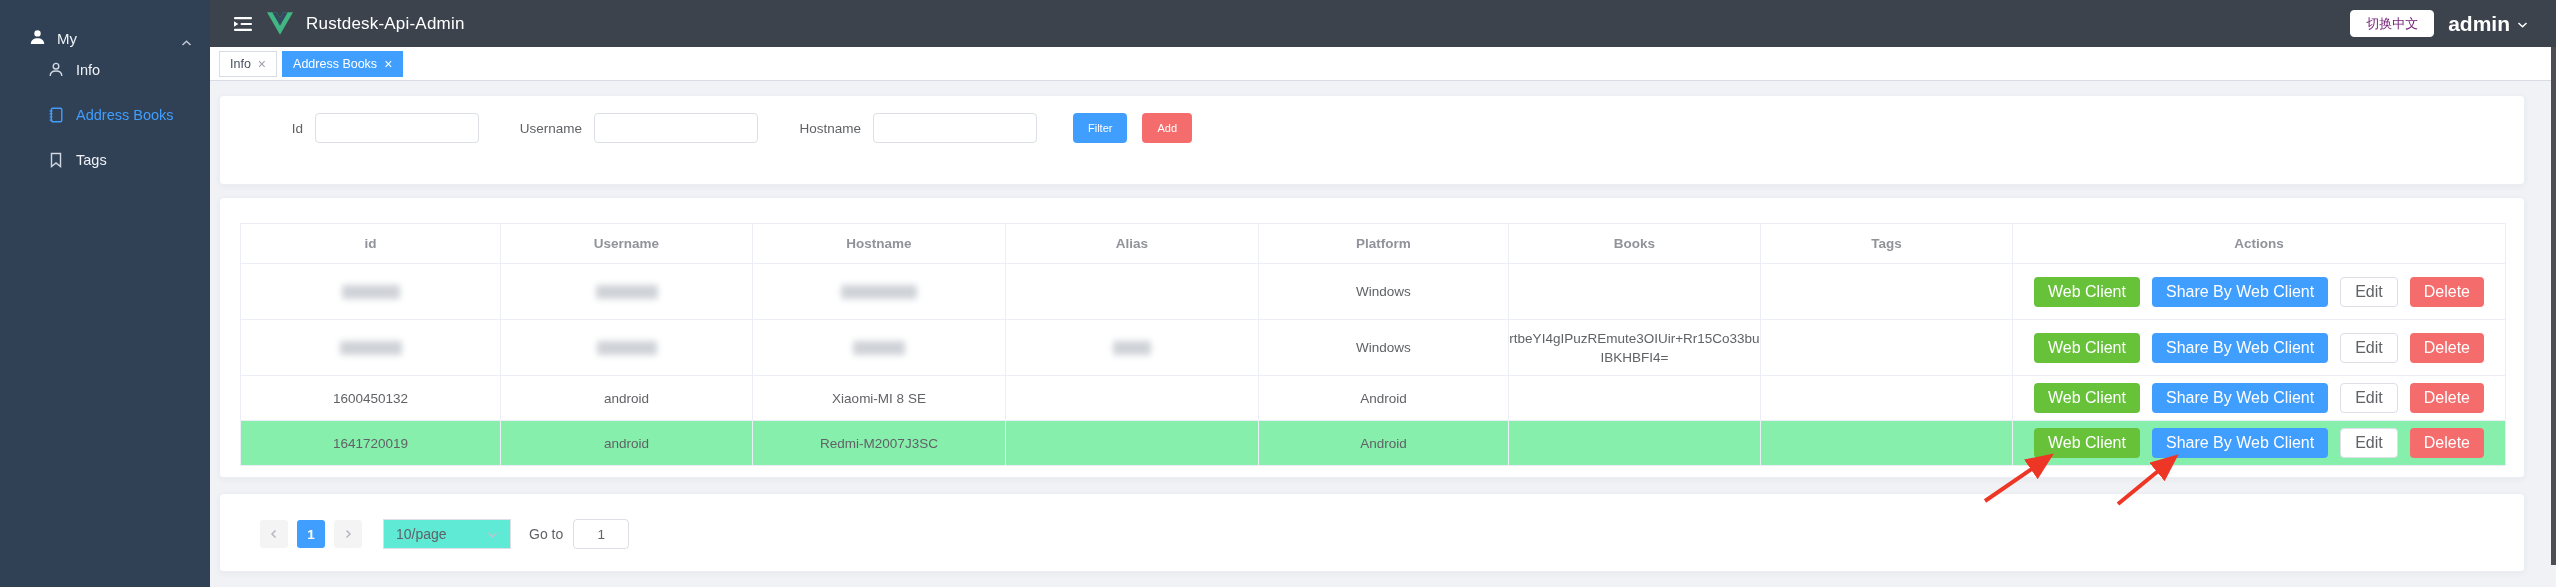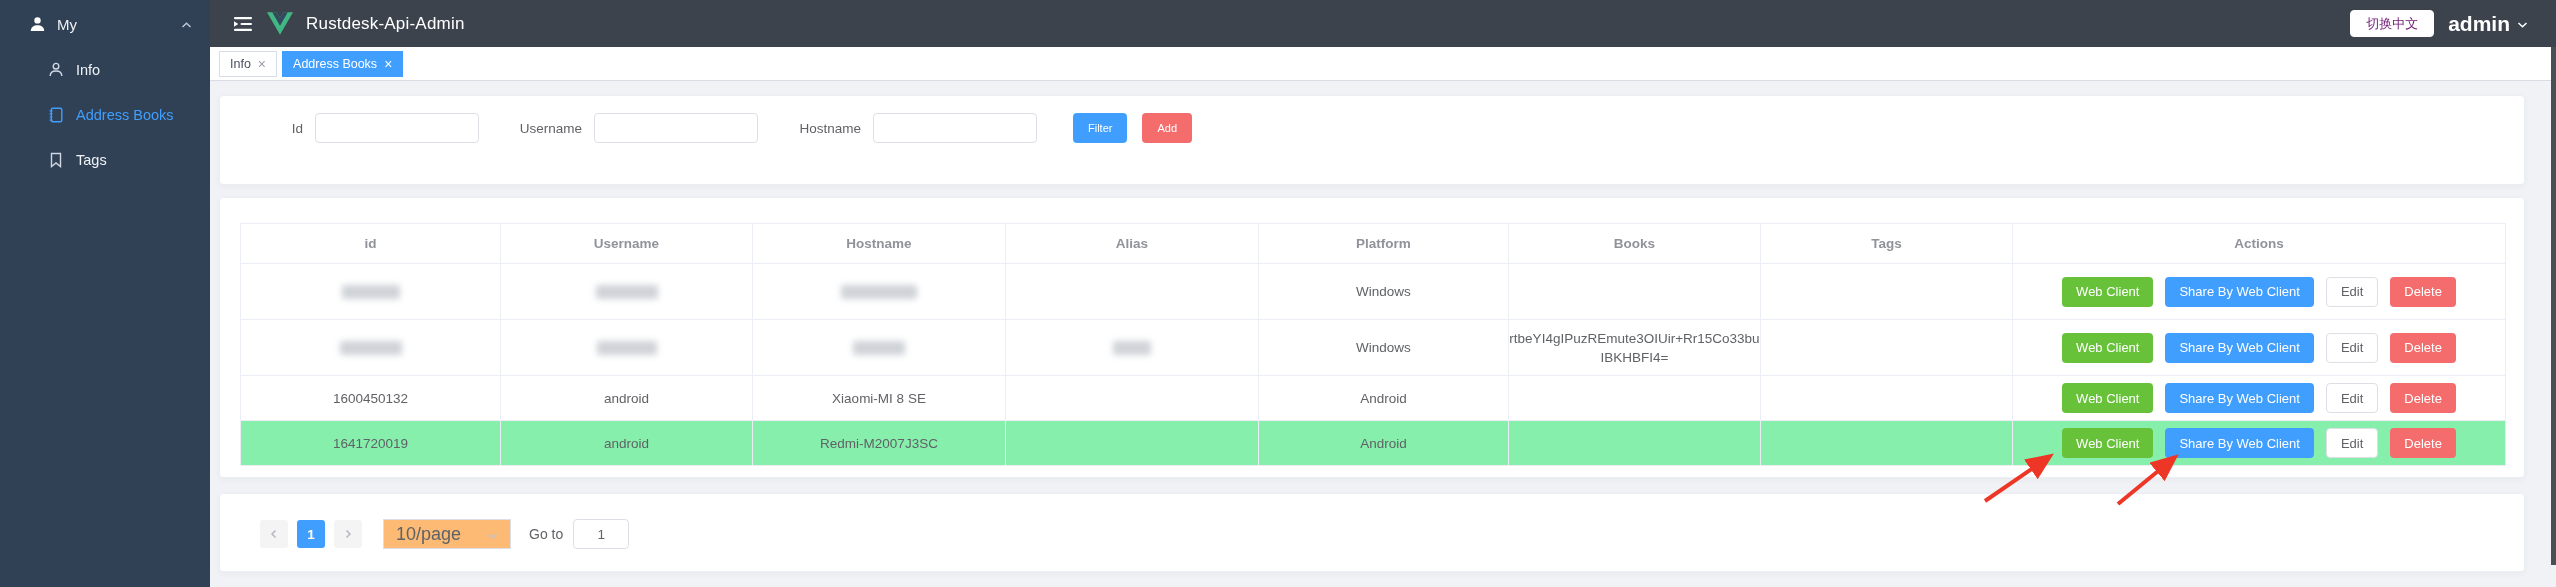--- a/index.html
+++ b/index.html
@@ -7,21 +7,21 @@
   body {
     width:2556px; height:587px; position:relative; overflow:hidden;
     background:#f0f2f5;
     font-family:"Liberation Sans","DejaVu Sans",sans-serif;
     color:#606266;
   }
 
   
   .sidebar { position:absolute; left:0; top:0; width:210px; height:587px; background:#304156; z-index:5; }
   .menu-item { height:45px; display:flex; align-items:center; cursor:pointer; color:#eef1f6; font-size:15px; }
-  .menu-item.top { padding-left:27px; }
+  .menu-item.top { padding-left:27px;align-items:flex-end; }
   .menu-item.sub { padding-left:46px; font-size:14.5px; }
   .mi-icon { display:inline-flex; width:20px; justify-content:center; margin-right:10px; }
   .mi-label { flex:0 0 auto; }
   .mi-arrow { margin-left:auto; margin-right:18px; display:inline-flex; }
   .menu-item.active { color:#409eff; }
   .sidebar .first { margin-top:2px; }
 
   
   .topbar { position:absolute; left:210px; top:0; width:2346px; height:47px; background:#3d434d;
             display:flex; align-items:center; padding:0 28px 0 24px; z-index:4; }
@@ -66,37 +66,37 @@
   .table-card { top:116px; height:281px; padding:25px 20px; }
   table.data { width:2265px; border-collapse:collapse; table-layout:fixed; }
   table.data th, table.data td { border:1px solid #ebeef5; text-align:center; font-size:13.5px; }
   table.data th { color:#909399; font-weight:bold; height:40px; background:#fff; }
   table.data td { color:#606266; }
   tbody tr:nth-child(1) td, tbody tr:nth-child(2) td { height:56px; }
   tbody tr:nth-child(3) td, tbody tr:nth-child(4) td { height:45px; }
   tbody tr.highlight td { background:#86efac; }
   td.wrap { word-break:break-all; line-height:19px; padding:0 0; }
   td.actions { white-space:nowrap; }
-  td.actions .btn { height:30px; padding:0 14px; margin:4px 6px; font-size:13px; }
+  td.actions .btn { height:30px; padding:0 14px; margin:4px 6px; font-size:16px; }
   .redacted { display:inline-block; height:14px; background:#c3c7cd; border-radius:2px;
               filter:blur(3px); opacity:.8; vertical-align:middle; }
   col.c0{width:260px} col.c1{width:252px} col.c2{width:253px} col.c3{width:253px}
   col.c4{width:250px} col.c5{width:252px} col.c6{width:252px} col.c7{width:493px}
 
   .pagination-card { top:412px; height:79px; padding:25px 0 0 40px; display:flex; align-items:center; }
   .pagination-card { align-items:flex-start; }
   .pg { display:flex; align-items:center; }
   .pg-btn { width:28px; height:28px; background:#f4f4f5; border:none; border-radius:3px;
             display:inline-flex; align-items:center; justify-content:center; cursor:pointer;
             color:#a8abb2; margin-right:9px; font-family:inherit; }
   .pg-btn.pg-num { font-size:13.5px; font-weight:bold; color:#606266; }
   .pg-btn.pg-num.active { background:#409eff; color:#fff; }
   .pg-select { width:128px; height:30px; border:1px solid #dcdfe6; border-radius:0;
                display:inline-flex; align-items:center; justify-content:space-between;
-               padding:0 12px; color:#606266; font-size:18px; margin-left:12px; cursor:pointer; background:#fdba74; }
+               padding:0 12px; color:#606266; font-size:14px; margin-left:12px; cursor:pointer; background:#5eead4; }
   .goto-label { margin:0 10px 0 18px; color:#606266; font-size:14px; }
   .goto-input { width:56px; height:30px; border:1px solid #dcdfe6; border-radius:4px;
                 text-align:center; color:#606266; font-size:13.5px; outline:none; font-family:inherit; }
 
   
   .annotations { position:absolute; left:0; top:0; pointer-events:none; z-index:60; }
   .right-strip { position:absolute; right:0; top:47px; width:5px; height:518px; background:#4c4e53; z-index:10; }
 </style>
 </head>
 <body>

